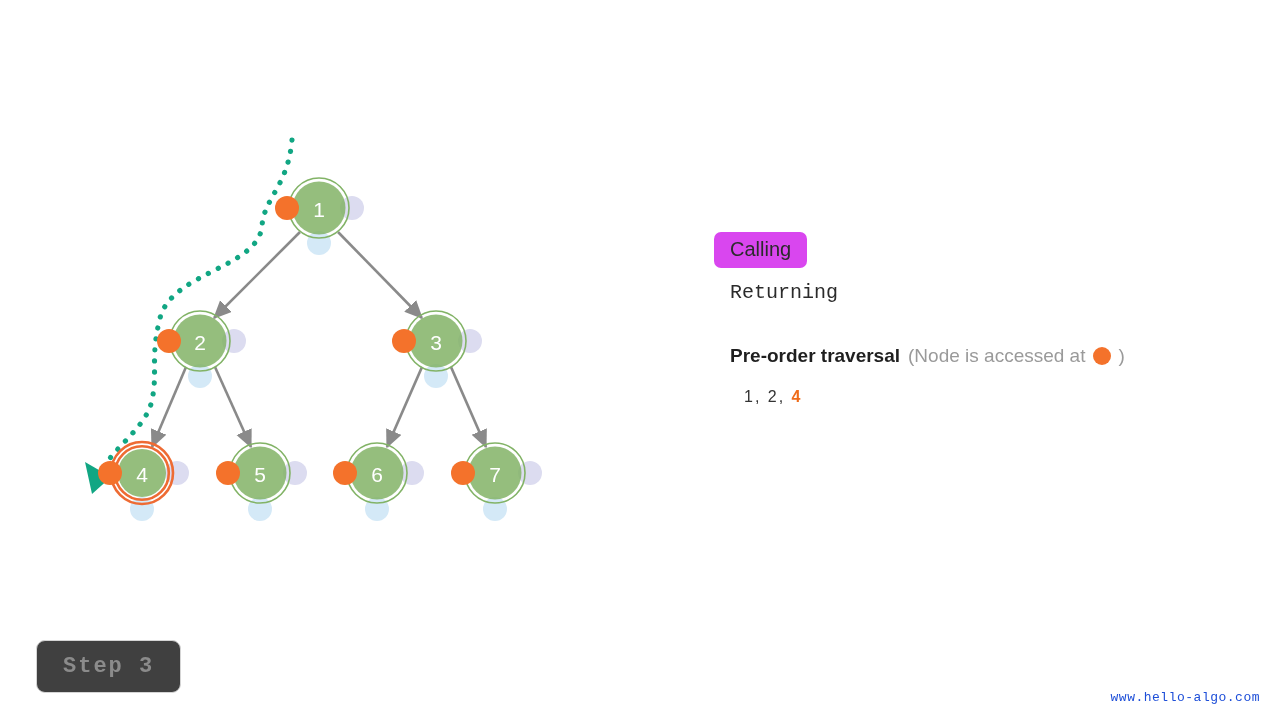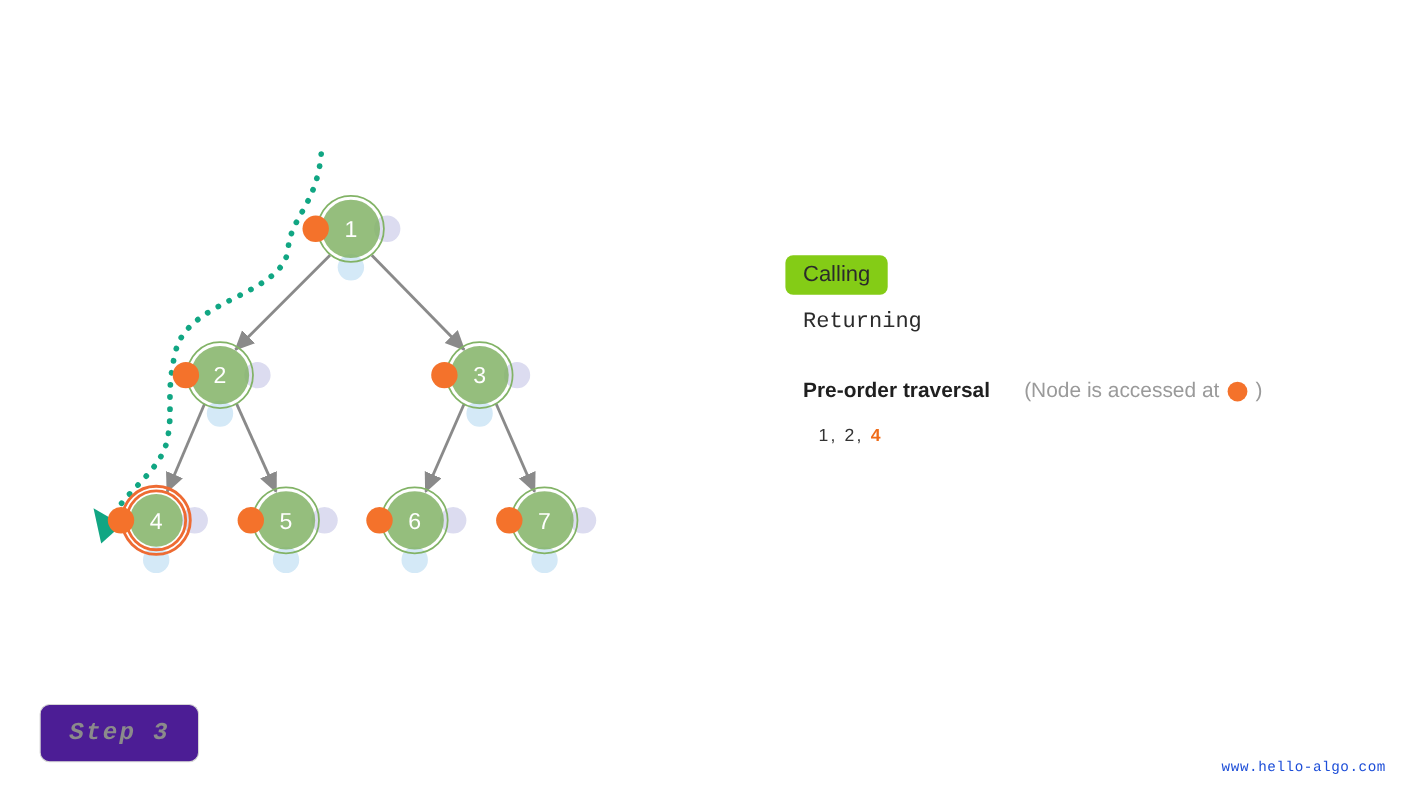--- a/index.html
+++ b/index.html
@@ -55,21 +55,21 @@
   }
 
   
   #info-panel {
     position: absolute;
     left: 714px; top: 232px;
     width: 540px;
   }
   #calling-badge {
     display: inline-block;
-    background: #84cc16;
+    background: #d946ef;
     border-radius: 7px;
     padding: 7px 16px 9px 16px;
     font-size: 20px;
     color: #2b2b2b;
     line-height: 1;
   }
   #returning-label {
     margin-top: 13px;
     padding: 0 16px;
     font-size: 20px;
@@ -83,21 +83,21 @@
   }
   #traversal-headline {
     display: flex;
     align-items: center;
     font-size: 19px;
     white-space: nowrap;
   }
   #traversal-title {
     font-weight: bold;
     color: #1f1f1f;
-    margin-right: 31px;
+    margin-right: 8px;
   }
   #traversal-note-pre { color: #9a9a9a; }
   #traversal-note-post { color: #9a9a9a; margin-left: 5px; }
   .inline-dot {
     display: inline-block;
     width: 18px; height: 18px;
     border-radius: 50%;
     background: #f4722b;
     margin: 0 2px 0 8px;
     vertical-align: -3px;
@@ -120,22 +120,21 @@
     position: absolute;
     left: 36px; top: 640px;
     border: 1.5px solid #d5d5d5;
     border-radius: 9px;
     padding: 13px 26px;
     font-family: "Liberation Mono", monospace;
     font-weight: bold;
     font-size: 22px;
     letter-spacing: 2px;
     color: #8b8b8b;
-    background: #4c1d95;
-    font-style: italic;
+    background: #404040;
   }
 
   
   #watermark {
     position: absolute;
     right: 20px; bottom: 15px;
     font-family: "Liberation Mono", monospace;
     font-size: 13px;
     color: #1d4ed8;
     letter-spacing: 0.5px;

